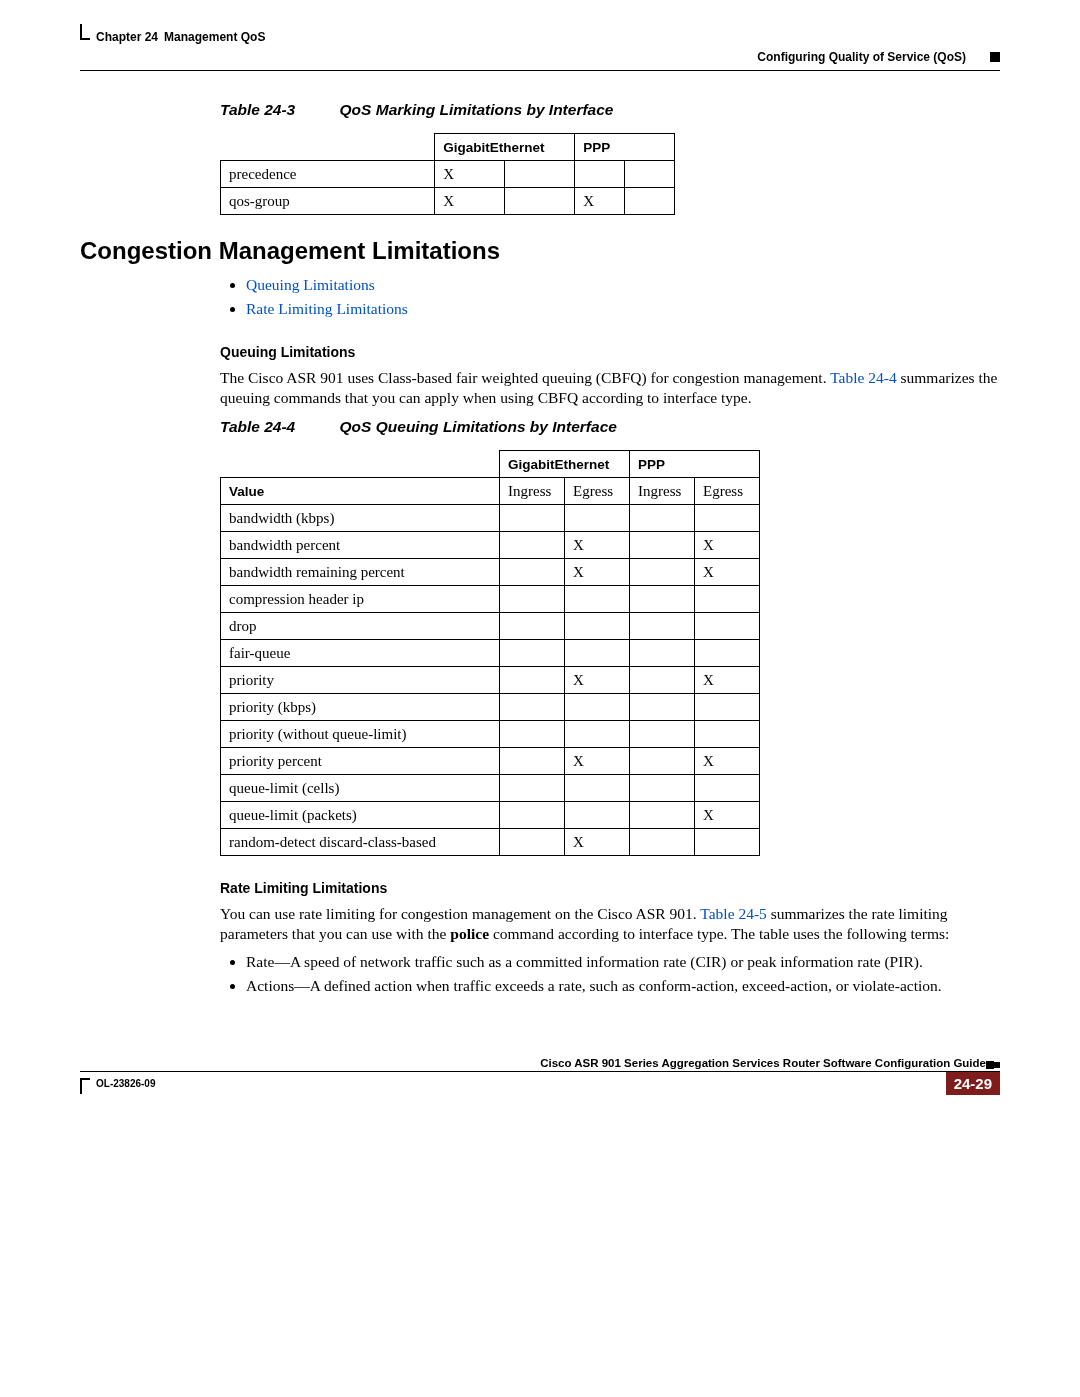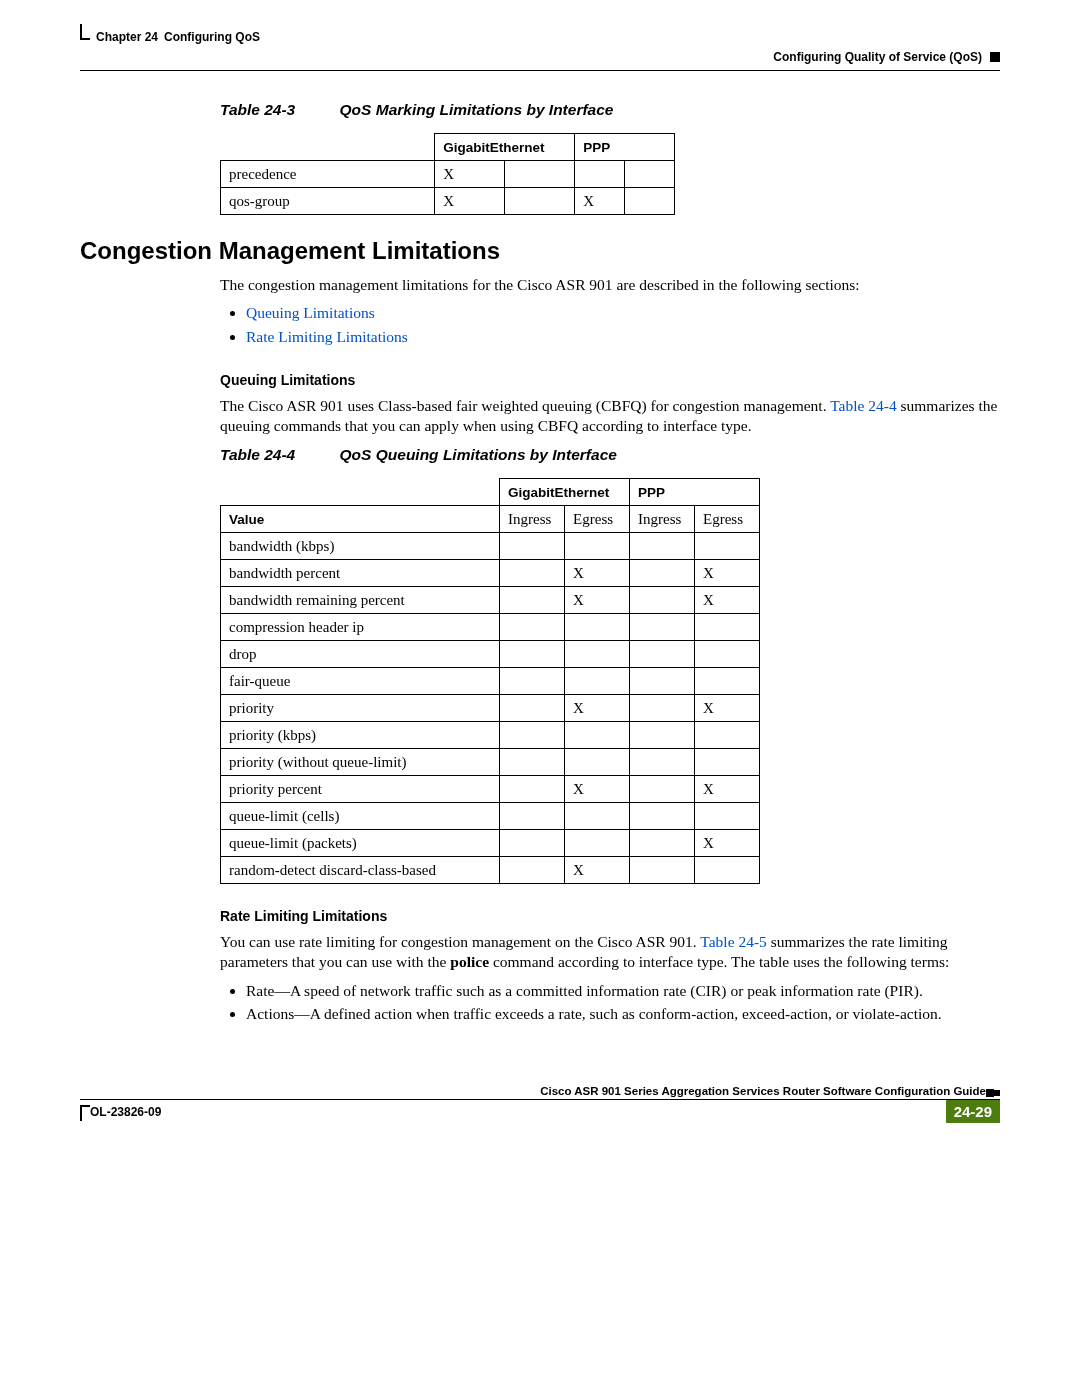--- a/index.html
+++ b/index.html
@@ -34,21 +34,21 @@
     height: 14px;
     display: inline-block;
     border-left: 2px solid #000;
     border-bottom: 2px solid #000;
     margin-top: -6px;
   }
   .header-right-row {
     display: flex;
     justify-content: flex-end;
     align-items: center;
-    gap: 8px;
+    gap: 24px;
     font-family: Arial, Helvetica, sans-serif;
     font-size: 12px;
     font-weight: bold;
     margin-bottom: 6px;
   }
   .header-right-row .sq {
     width: 10px; height: 10px; background: #000; display: inline-block;
   }
   .hr-line {
     border: none;
@@ -152,53 +152,54 @@
     margin: 2px 0 0 0;
   }
   .footer-row2 {
     display: flex;
     justify-content: space-between;
     align-items: center;
     margin-top: 0;
   }
   .footer-left {
     font-family: Arial, Helvetica, sans-serif;
-    font-size: 12px;
+    font-size: 10px;
     font-weight: bold;
     display: flex;
     align-items: flex-start;
+    gap: 6px;
   }
   .footer-left .tick {
     width: 8px;
     height: 14px;
     display: inline-block;
     border-left: 2px solid #000;
     border-top: 2px solid #000;
     margin-bottom: -6px;
   }
   .page-num-box {
-    background: #4d7c0f;
+    background: #7f1d1d;
     color: #fff;
     font-family: Arial, Helvetica, sans-serif;
     font-weight: bold;
     font-size: 15px;
     padding: 3px 8px;
   }
   .bold { font-weight: bold; }
 </style>
 </head>
 <body>
 
 <div class="page">
 
   <div class="header-row">
     <div class="header-left">
       <span class="tick"></span>
       <span>Chapter 24</span>
-      <span>Configuring QoS</span>
+      <span>Management QoS</span>
     </div>
   </div>
   <div class="header-right-row">
     <span>Configuring Quality of Service (QoS)</span>
     <span class="sq"></span>
   </div>
   <hr class="hr-line">
 
   <div class="content-indent">
     <div class="table-caption">
@@ -233,21 +234,20 @@
         <td>X</td>
         <td></td>
       </tr>
     </tbody>
       </table>
   </div>
 
   <h2 class="section-title">Congestion Management Limitations</h2>
 
   <div class="content-indent">
-    <p class="body-text">The congestion management limitations for the Cisco ASR 901 are described in the following sections:</p>
     <ul class="bullets">
       <li><a class="xref">Queuing Limitations</a></li>
       <li><a class="xref">Rate Limiting Limitations</a></li>
     </ul>
 
     <div class="sub-heading">Queuing Limitations</div>
     <p class="body-text">
       <span>The Cisco ASR 901 uses Class-based fair weighted queuing (CBFQ) for congestion management. </span><a class="xref">Table 24-4</a><span> summarizes the queuing commands that you can apply when using CBFQ according to interface type.</span>
     </p>
 

